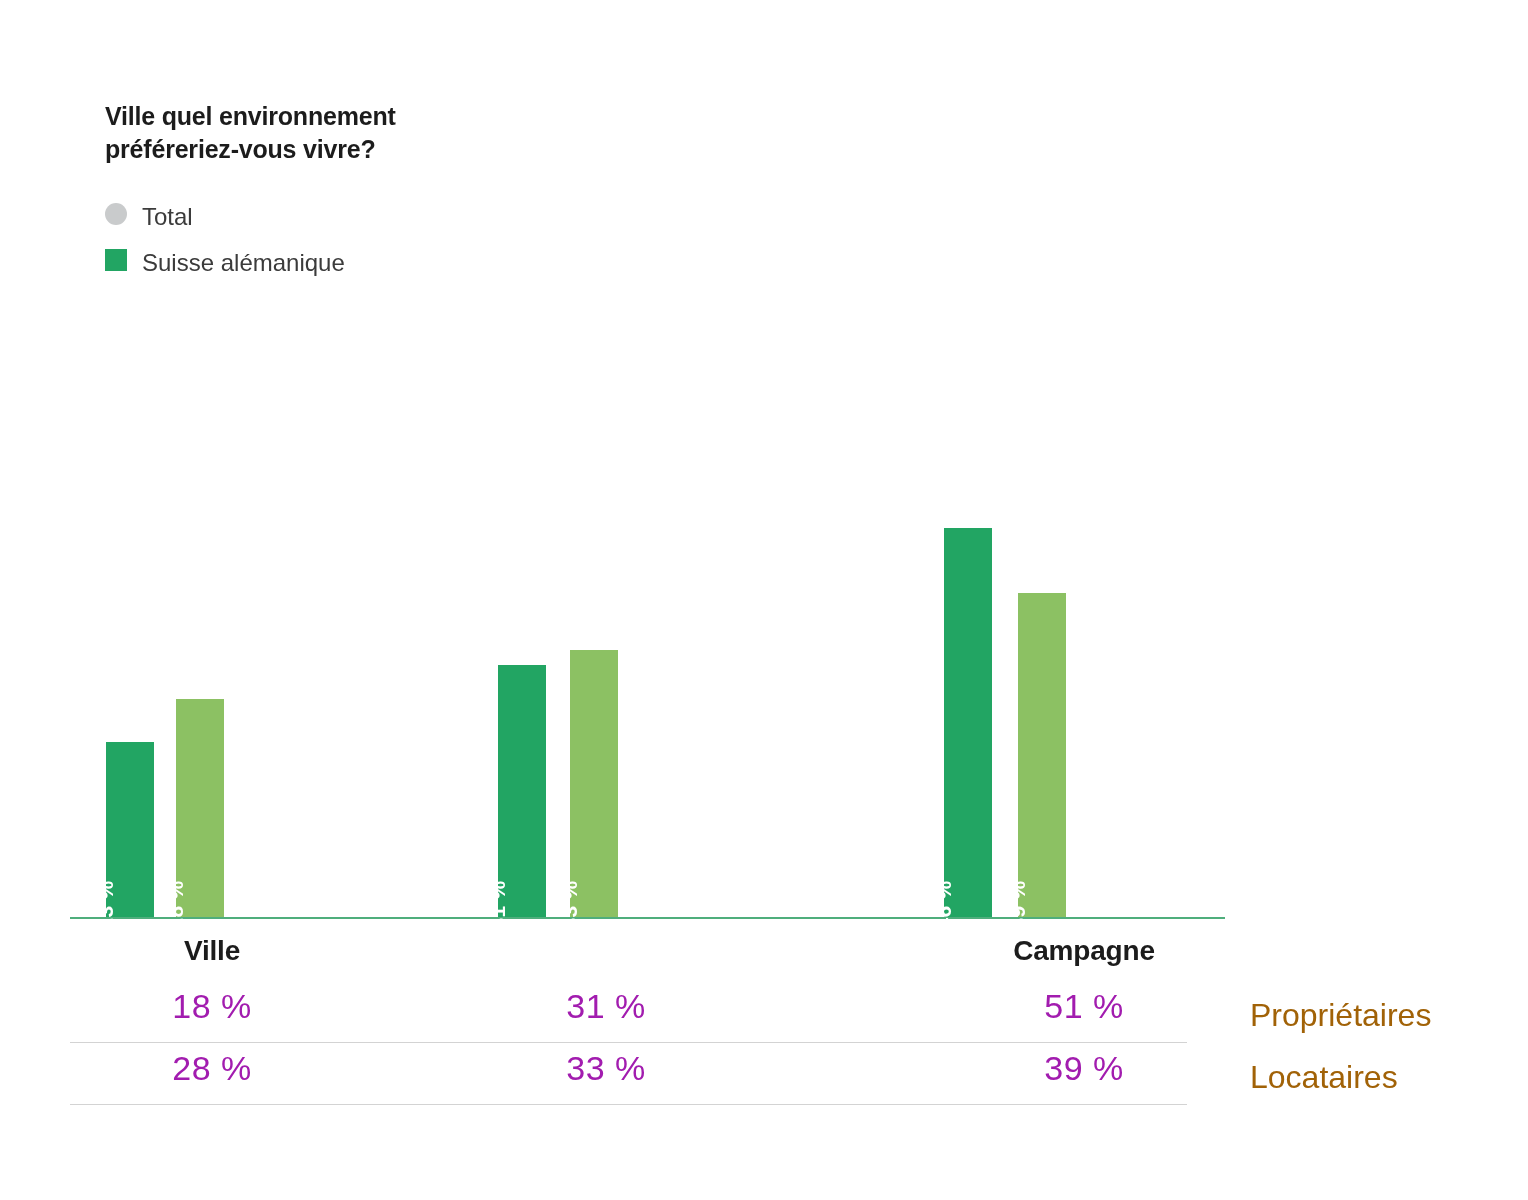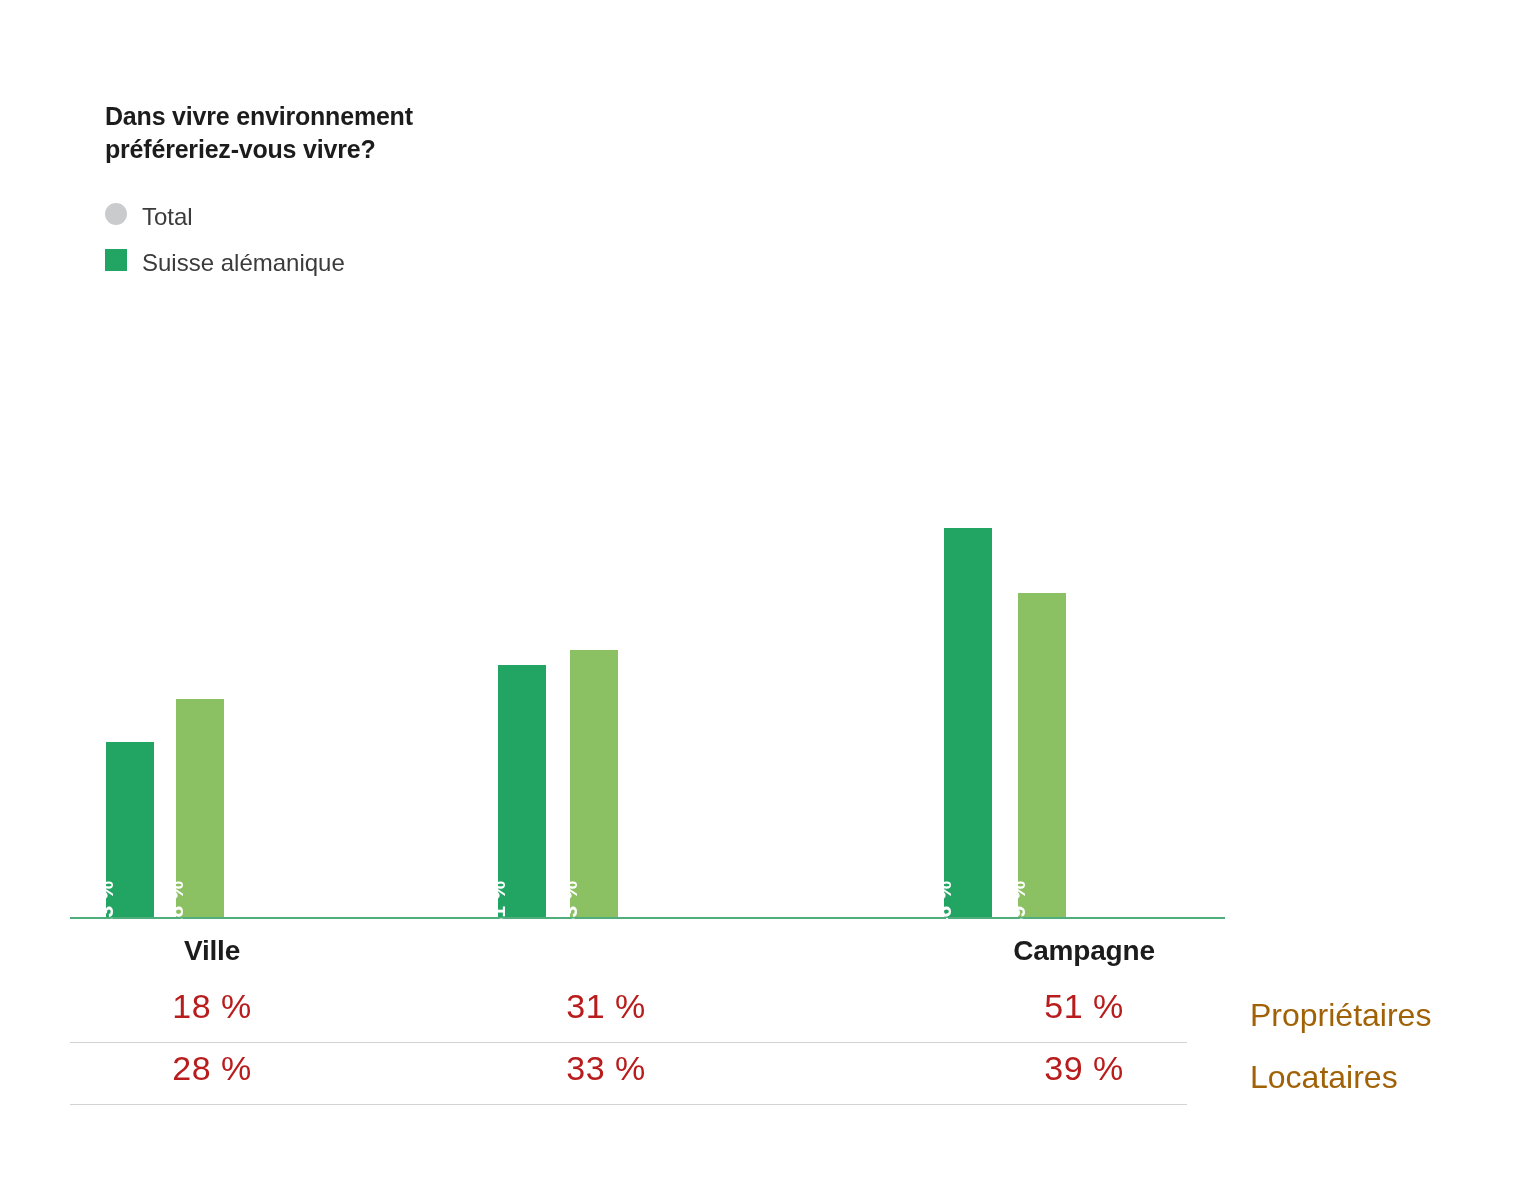--- a/index.html
+++ b/index.html
@@ -116,21 +116,21 @@
   .t-head-cell {
     font-size: 28px;
     font-weight: bold;
     color: #1c1c1c;
     top: 0;
     letter-spacing: -0.2px;
   }
   .t-val {
     font-size: 34px;
     font-weight: 300;
-    color: #b91c1c;
+    color: #a21caf;
     top: 6px;
     letter-spacing: 0.5px;
   }
   .t-rowlabel {
     position: absolute;
     left: 1180px;
     top: 16px;
     font-size: 32px;
     color: #a16207;
     white-space: nowrap;
@@ -140,21 +140,21 @@
     left: 0;
     width: 1117px;
     height: 1px;
     background: #d3d3d3;
   }
 </style>
 </head>
 <body>
 
 <div id="chart-title">
-  <div>Dans vivre environnement</div>
+  <div>Ville quel environnement</div>
   <div>préféreriez-vous vivre?</div>
 </div>
 
 <div id="legend">
   <div class="legend-item">
     <span class="legend-marker circle" style="background:#c9cbcc;"></span>
     <span class="legend-label">Total</span>
   </div>
   <div class="legend-item">
     <span class="legend-marker" style="background:#22a563;"></span>

